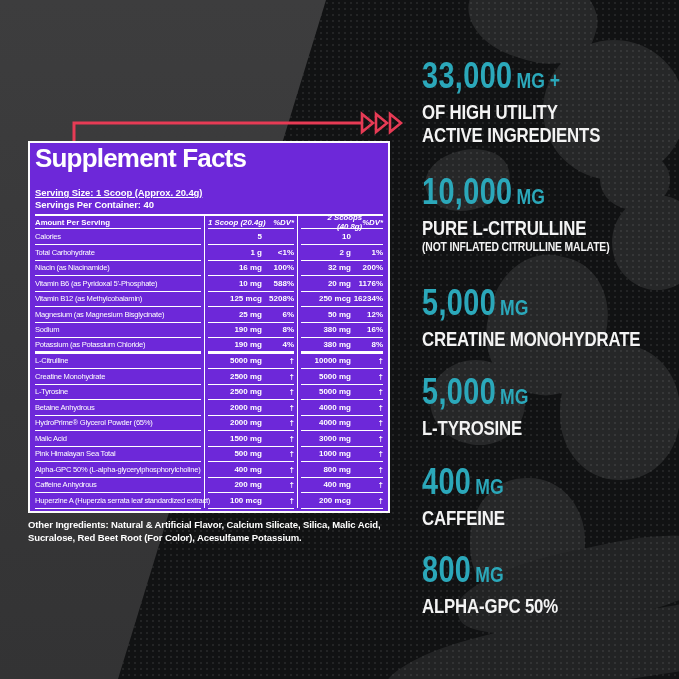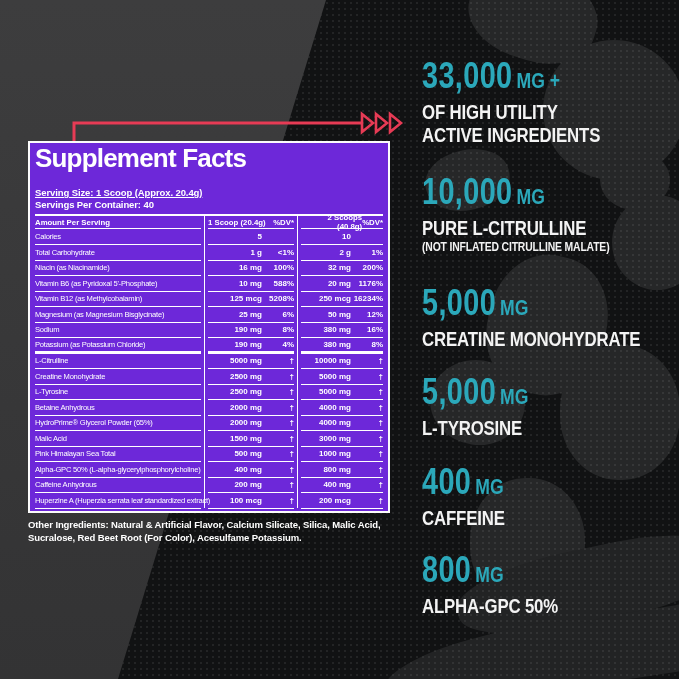--- a/index.html
+++ b/index.html
@@ -32,21 +32,21 @@
   .fserv.first{margin-top:16px;text-decoration:underline;}
   .ftable{
     position:relative;margin-top:4px;
     display:grid;
     grid-template-columns:166px 7px 54px 32px 7px 50px 32px;
     grid-auto-rows:15.5px;
   }
   .ftable > div{box-sizing:border-box;display:flex;align-items:center;overflow:visible;}
   .fh{border-top:2px solid #fff;border-bottom:1.5px solid #fff;font-size:7.8px;font-weight:bold;height:15px;}
   .fh.fhgap{border-bottom:none;}
-  .fh.group{justify-content:space-between;}
+  .fh.group{justify-content:space-between;font-style:italic;}
   .fname{border-bottom:1.5px solid #fff;font-size:7.6px;font-weight:normal;letter-spacing:-0.25px;white-space:nowrap;}
   .famt,.fdv{border-bottom:1.5px solid #fff;font-size:8px;font-weight:bold;justify-content:flex-end;white-space:nowrap;}
   .fgap{border-bottom:none;}
   .thick{border-bottom-width:3px;}
   .vline{position:absolute;width:1.5px;background:#fff;top:0;height:294px;}
   .vline.v1{left:168.7px;}
   .vline.v2{left:261.7px;}
   .ffoot{
     border-top:2px solid #fff;margin-top:0;
     font-size:7.8px;font-weight:bold;line-height:13px;padding-top:2px;letter-spacing:-0.15px;

